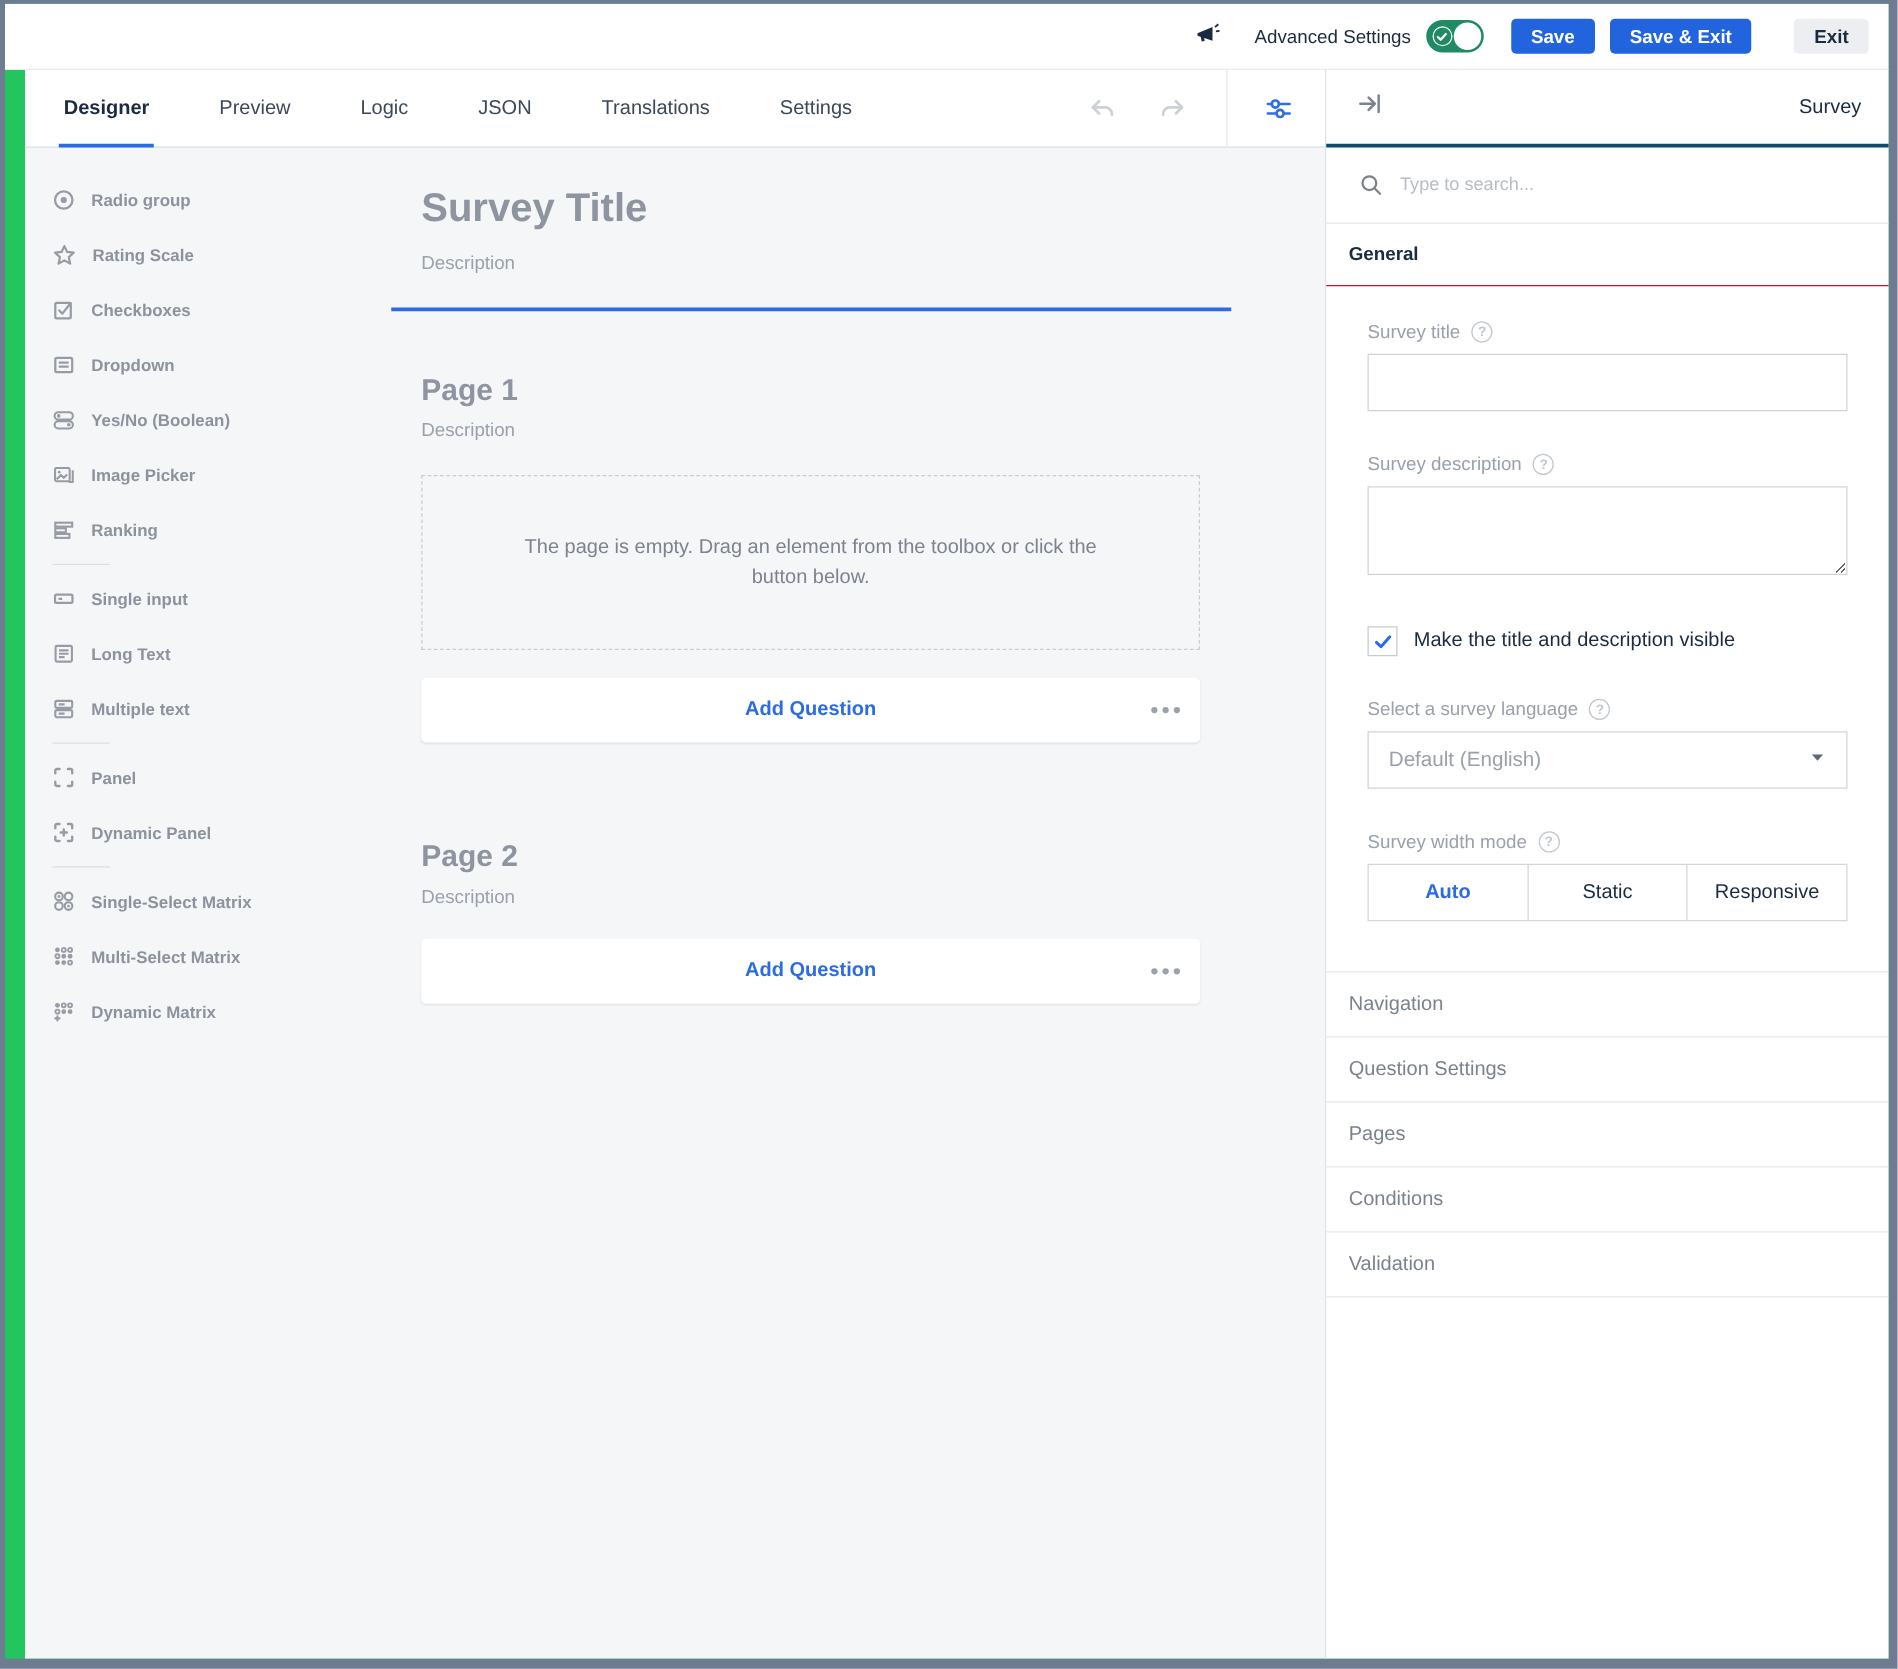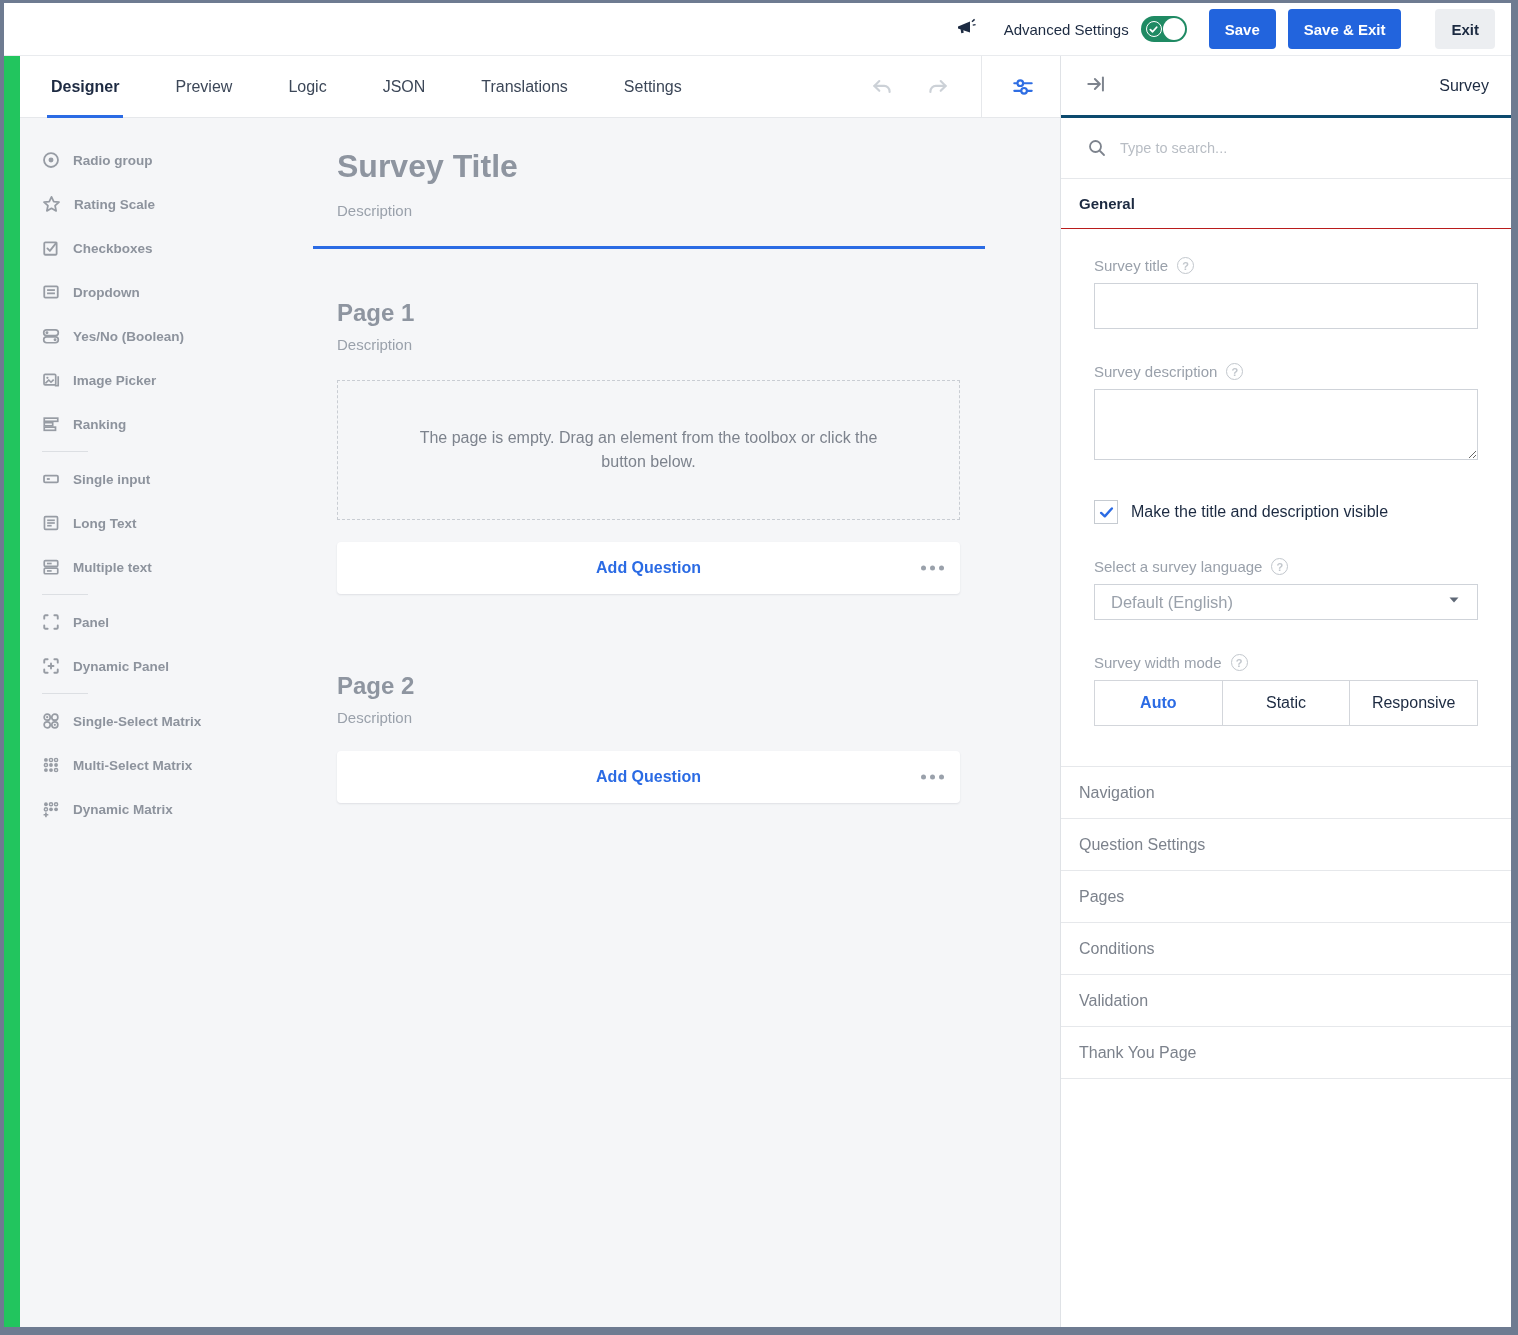--- a/index.html
+++ b/index.html
@@ -29,21 +29,21 @@
   .toggle .check {
     position:absolute; left:5px; top:5px; width:16px; height:16px;
     border-radius:50%; border:1.5px solid #fff;
     display:flex; align-items:center; justify-content:center;
   }
   .toggle .knob {
     position:absolute; right:2px; top:2px; width:22px; height:22px;
     border-radius:50%; background:#fff;
   }
   .btn {
-    height:40px; border:none; border-radius:4px; font-size:15px; font-weight:700;
+    height:28px; border:none; border-radius:4px; font-size:15px; font-weight:700;
     padding:0 16px; cursor:pointer; font-family:inherit;
   }
   .btn-primary { background:#2264dd; color:#fff; margin-right:12px; }
   .btn-plain { background:#eceef1; color:#1c2a41; margin-left:22px; }
   
   .body-row { flex:1; display:flex; min-height:0;margin-left:16px; }
   .left-col { flex:1; display:flex; flex-direction:column; min-width:0; }
   .right-col { width:451px; flex:0 0 451px; border-left:1px solid #dfe2e6; background:#fff; display:flex; flex-direction:column; }
   
   .tabbar {
@@ -139,21 +139,21 @@
   }
   .mt-block { margin-top:34px; }
   .checkbox-row { display:flex; align-items:center; gap:13px; margin-top:36px; cursor:pointer; }
   .checkbox-box {
     width:24px; height:24px; border:1px solid #c6cbd1; background:#fff;
     display:flex; align-items:center; justify-content:center; flex:0 0 auto;
   }
   .checkbox-box svg { color:#2b6be4; }
   .checkbox-label { font-size:16px; color:#1c2a41; }
   .select-box {
-    margin-top:9px; height:36px; border:1px solid #cfd3d9; background:#fff;
+    margin-top:9px; height:46px; border:1px solid #cfd3d9; background:#fff;
     display:flex; align-items:center; padding:0 16px; cursor:pointer;
   }
   .select-value { color:#9aa1ab; font-size:16.5px; flex:1; }
   .select-caret { color:#5f6876; }
   .btn-group { margin-top:9px; display:flex; border:1px solid #d3d6db; height:46px; background:#fff; }
   .btn-group .seg {
     flex:1; display:flex; align-items:center; justify-content:center;
     font-size:16px; color:#1c2a41; cursor:pointer;
   }
   .btn-group .seg + .seg { border-left:1px solid #d3d6db; }
@@ -476,18 +476,17 @@
             <div class="seg">Responsive</div>
           </div>
         </div>
 
         <div class="accordion">
           <div class="acc-row">Navigation</div>
           <div class="acc-row">Question Settings</div>
           <div class="acc-row">Pages</div>
           <div class="acc-row">Conditions</div>
           <div class="acc-row">Validation</div>
-          <div class="acc-row">Thank You Page</div>
         </div>
       </div>
     </div>
   </div>
 </div>
 
 </body></html>

